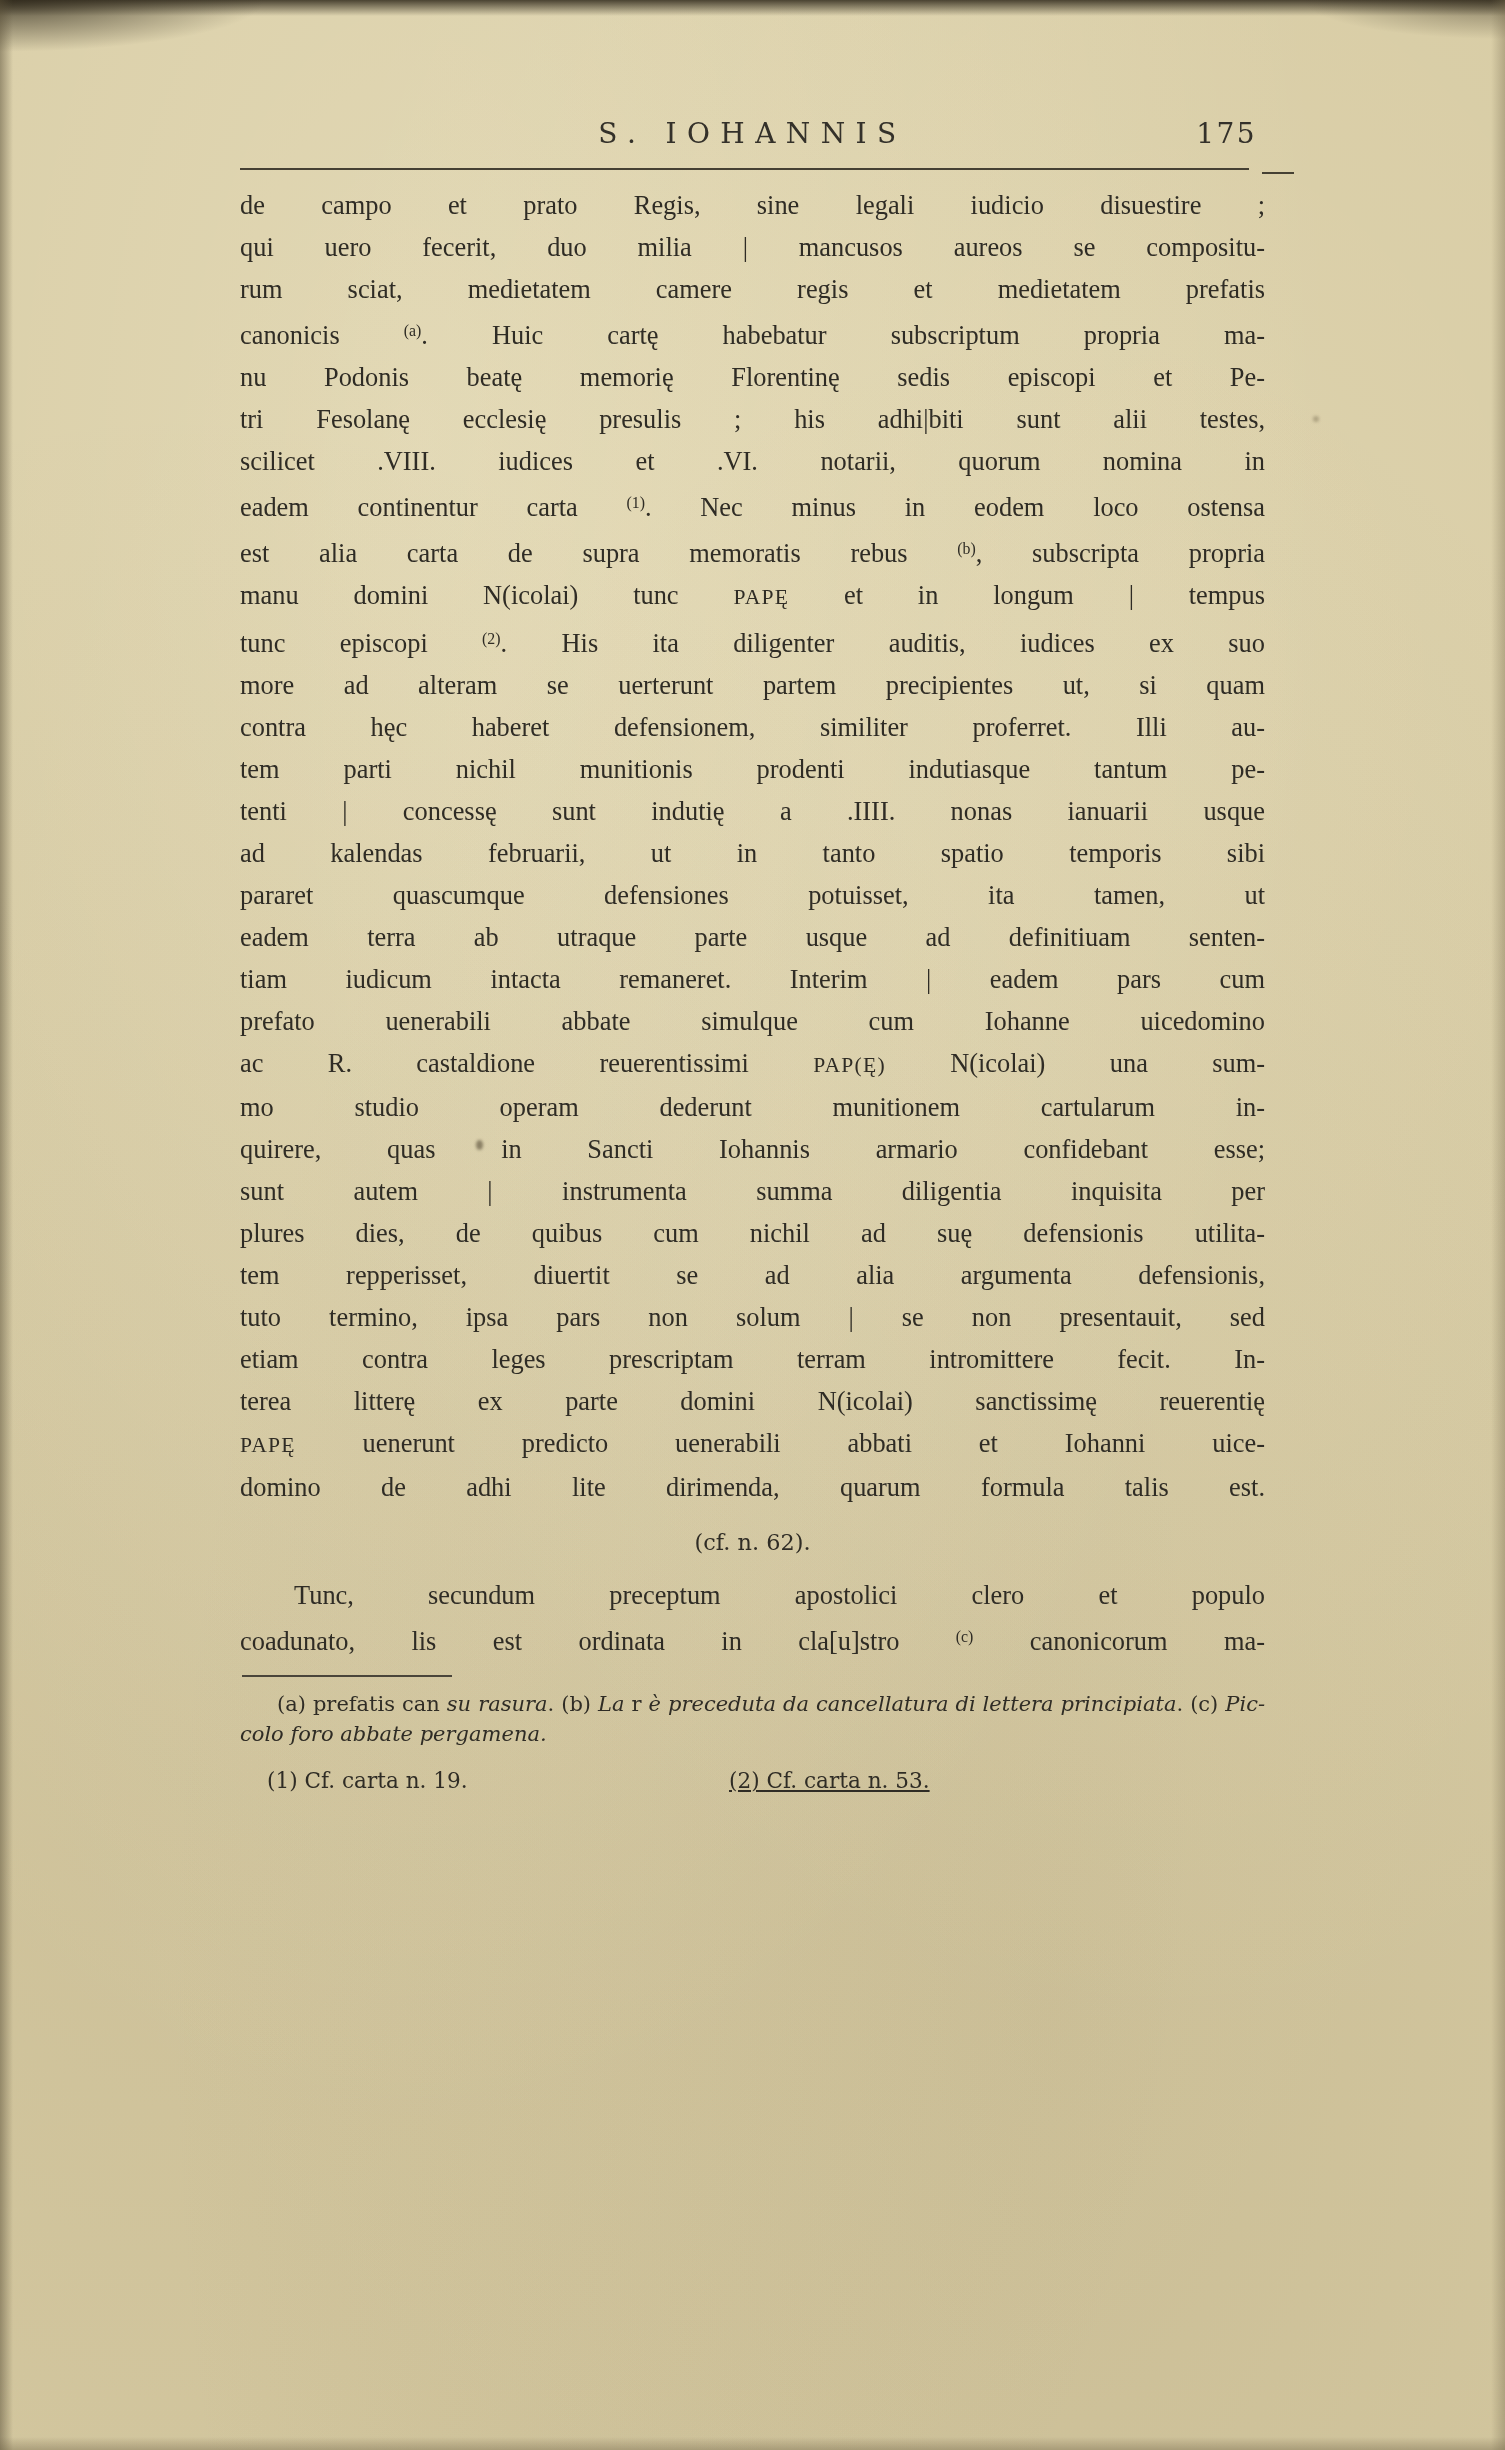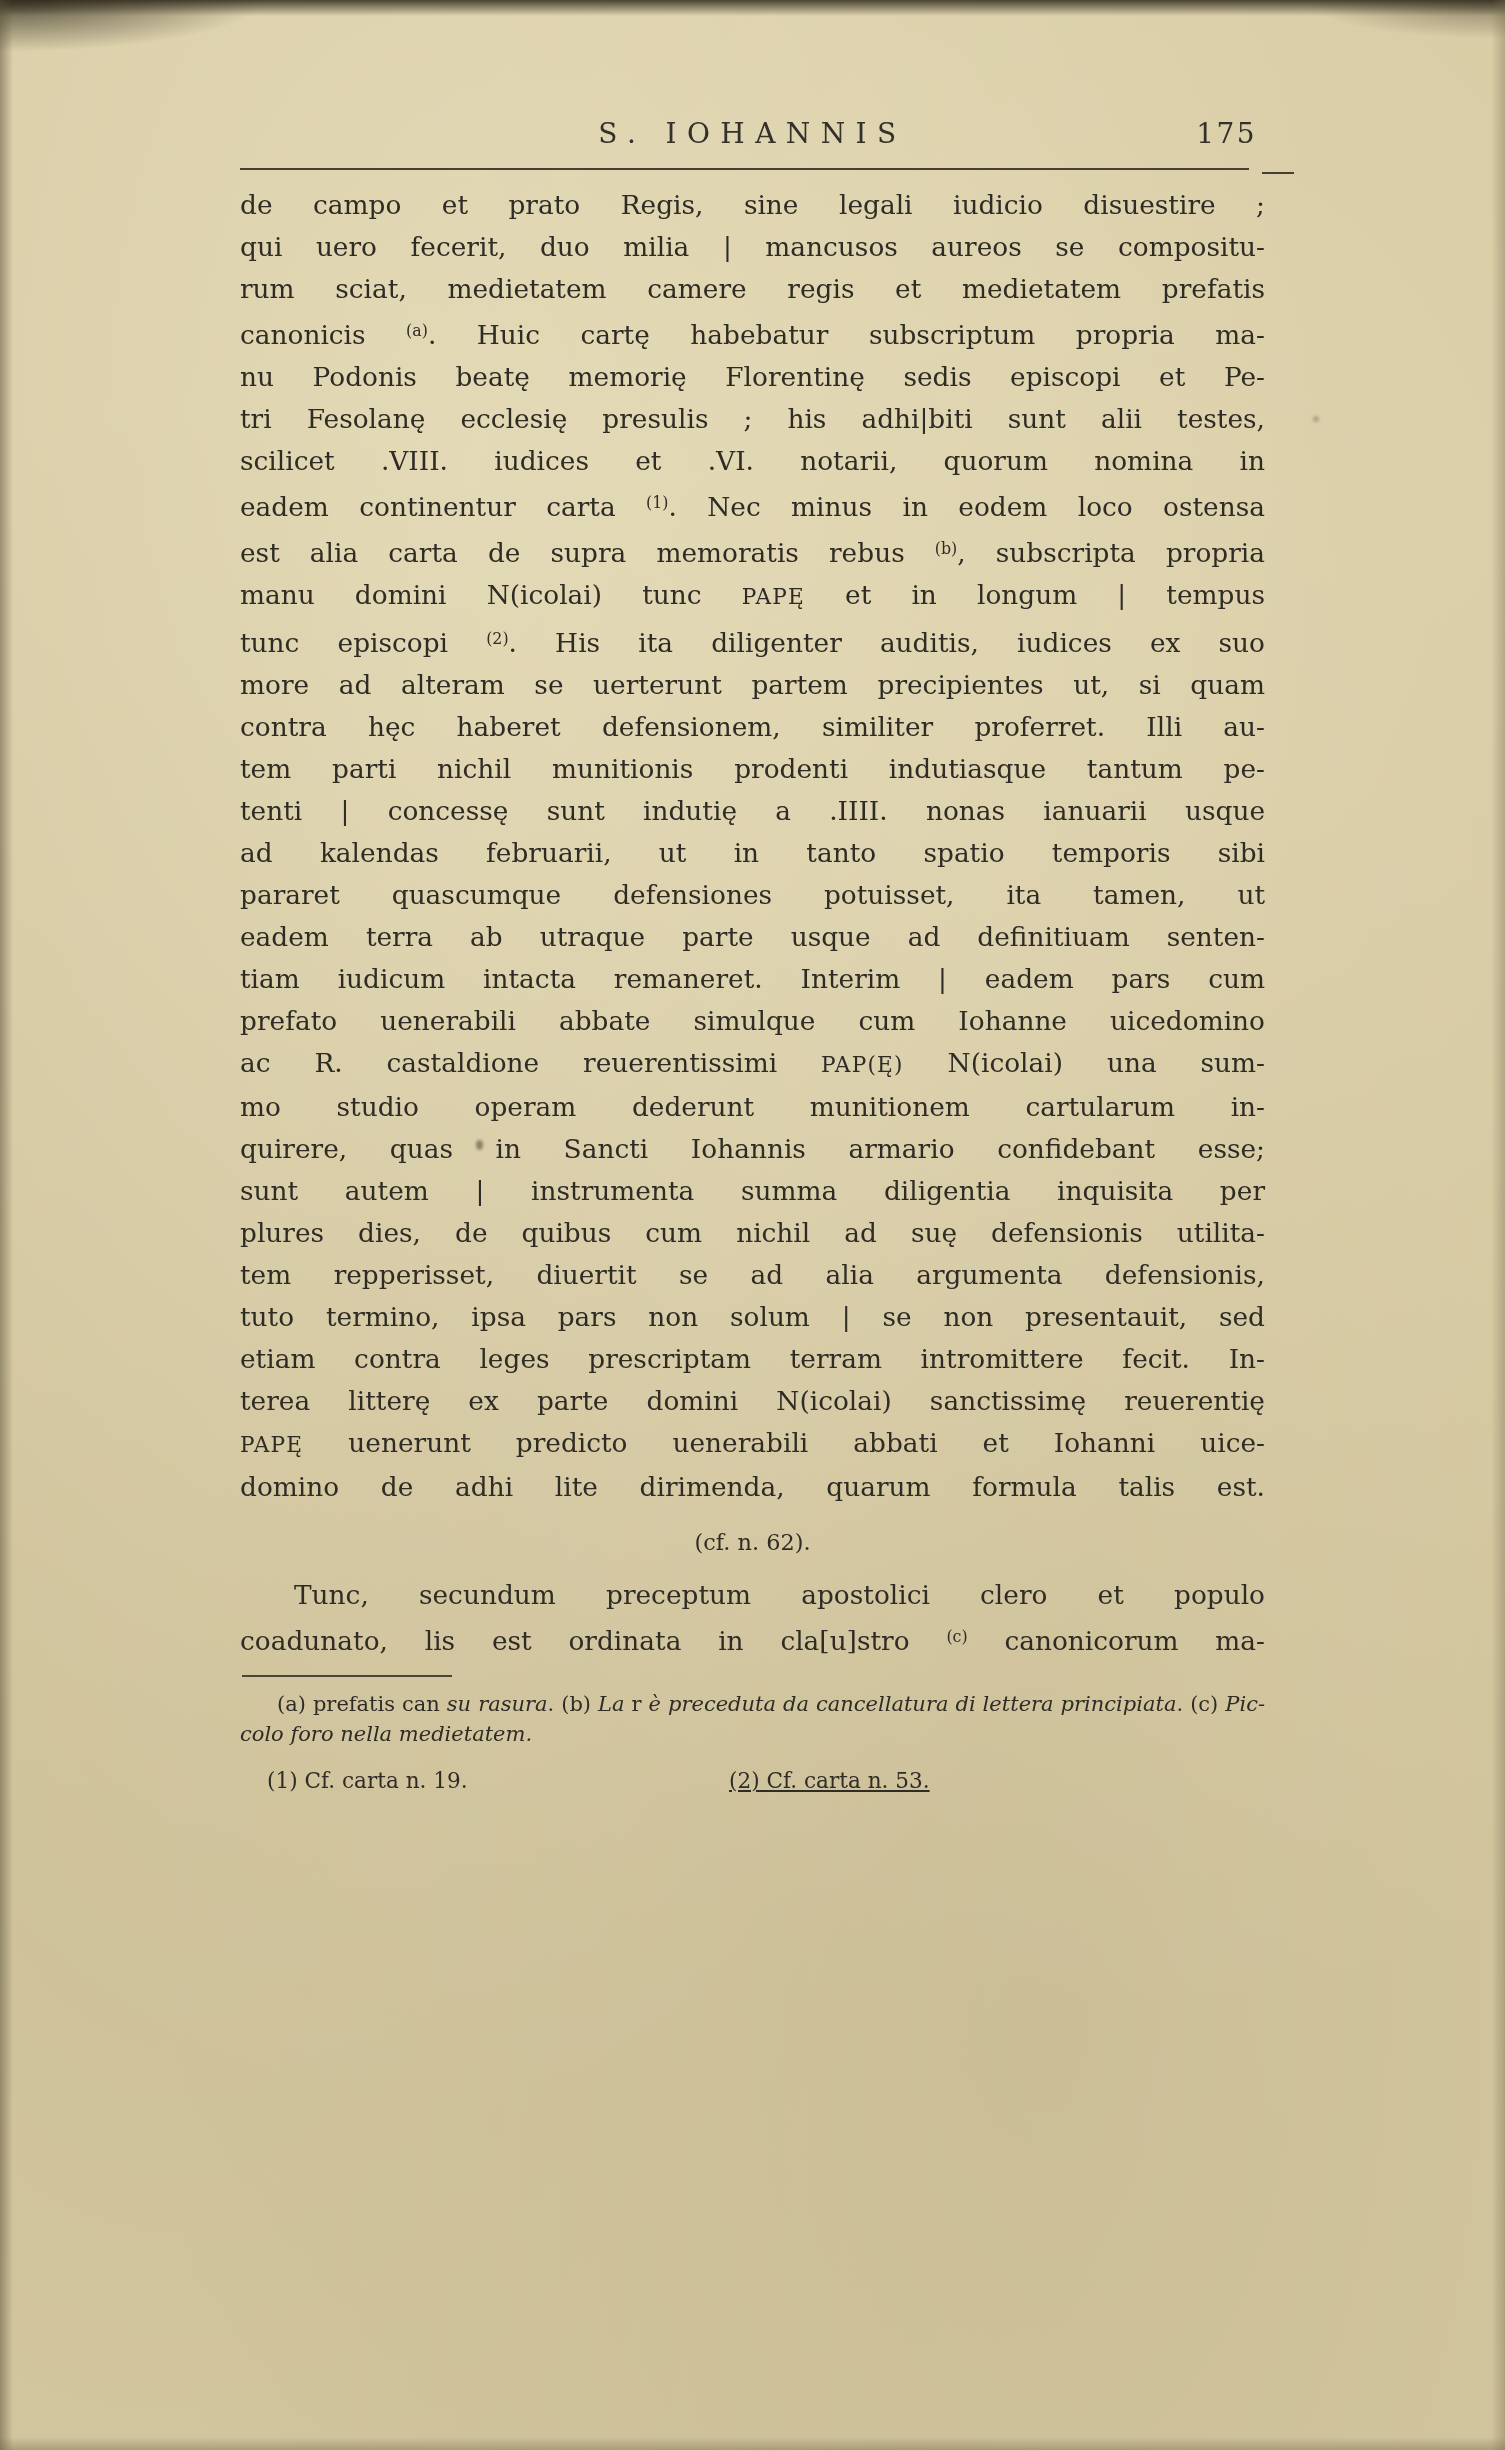--- a/index.html
+++ b/index.html
@@ -41,21 +41,21 @@
 
   .text-col { position: absolute; left: 240px; top: 0; width: 1025px; }
 
   .header-row { position: absolute; top: 117px; left: 0; width: 100%; height: 37px; }
   .header-title { text-align: center; font-size: 28px; letter-spacing: 10.4px; color: #34312a; }
   .page-number { position: absolute; right: 8px; top: 0; font-size: 28px; letter-spacing: 2.4px; color: #34312a; }
 
   .header-rule { position: absolute; top: 168px; left: 0; width: 1009px; height: 2.4px; background: #454033; }
   .header-rule-dash { position: absolute; top: 172px; left: 1022px; width: 32px; height: 2.4px; background: #454033; }
 
-  .para { position: absolute; left: 0; width: 1025px; font-size: 26.4px; }
+  .para { position: absolute; left: 0; width: 1025px; font-size: 26.4px; font-family: Liberation Serif, serif; }
   .para .line { line-height: 42px; text-align: justify; text-align-last: justify; text-justify: inter-word; }
   .para1 { top: 184px; }
   .para2 { top: 1574px; }
   .para2 .line:first-child { text-indent: 54px; }
 
   .citation { position: absolute; top: 1529px; left: 0; width: 100%; text-align: center; font-size: 22.4px; }
 
   .footnote-rule { position: absolute; top: 1675px; left: 1.6px; width: 210px; height: 1.6px; background: #4a453a; }
 
   .footnotes { position: absolute; top: 1689px; left: 0; width: 1025px; font-size: 21px; }
@@ -133,21 +133,21 @@
 
     <div class="para para2">
         <div class="line">Tunc, secundum preceptum apostolici clero et populo</div>
         <div class="line">coadunato, lis est ordinata in cla[u]stro <span class="sup">(c)</span> canonicorum ma-</div>
       </div>
 
     <div class="footnote-rule"></div>
 
     <div class="footnotes">
         <div class="line">(a) prefatis can <span class="it">su rasura</span>. (b) <span class="it">La</span> r <span class="it">è preceduta da cancellatura di lettera principiata</span>. (c) <span class="it">Pic-</span></div>
-        <div class="line"><span class="it">colo foro nella medietatem.</span></div>
+        <div class="line"><span class="it">colo foro abbate pergamena.</span></div>
       </div>
 
     <div class="refs">
       <span class="ref ref1">(1) Cf. carta n. 19.</span>
       <span class="ref ref2">(2) Cf. carta n. 53.</span>
     </div>
 
   </div>
 </div>
 

